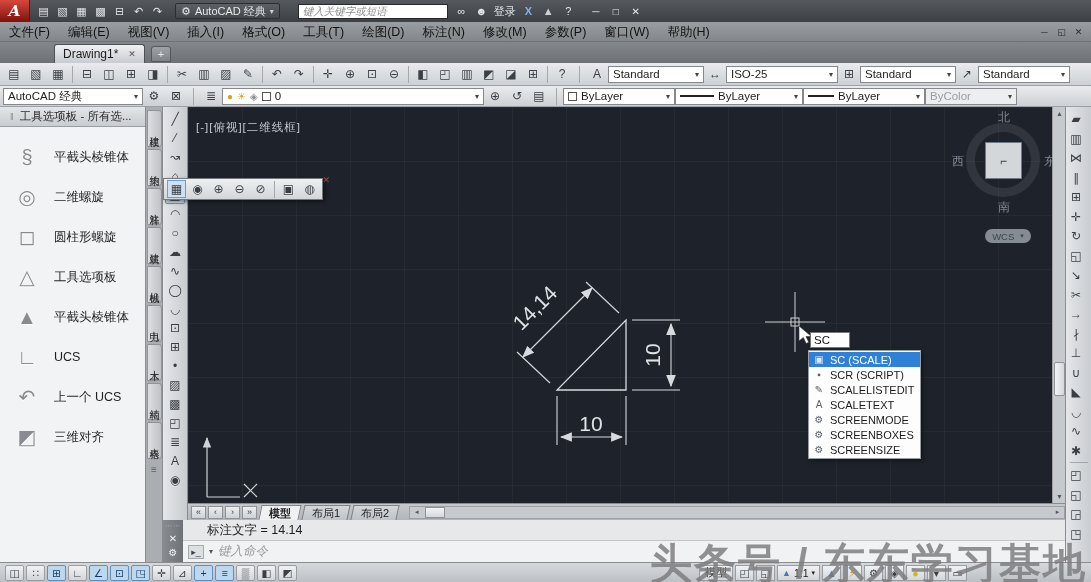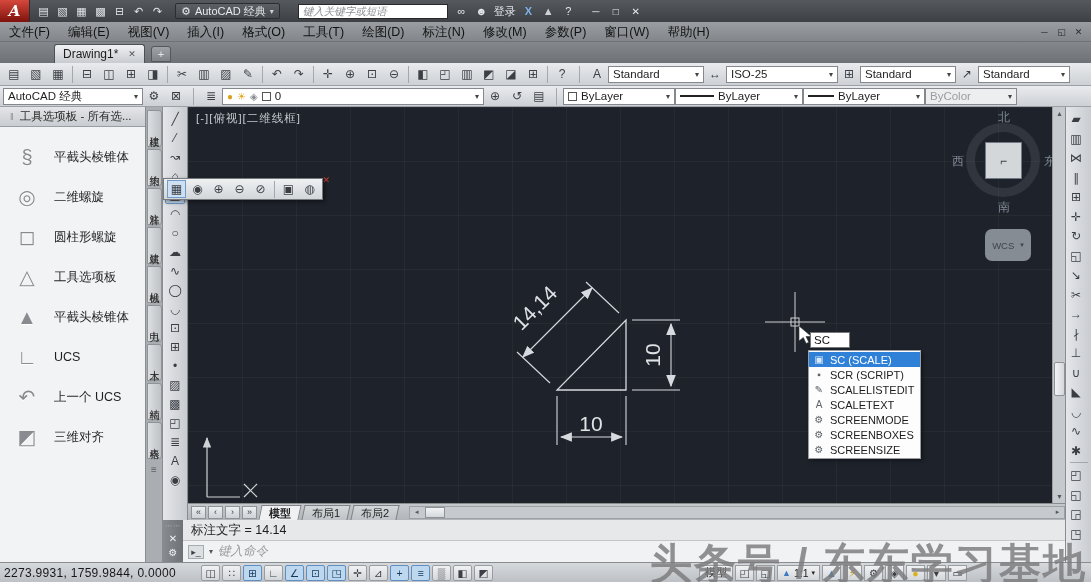--- a/index.html
+++ b/index.html
@@ -100,35 +100,35 @@
   #modifybar{position:absolute;left:1065px;top:107px;width:26px;height:455px;
     background:linear-gradient(90deg,#e4e6e9,#c9ccd0);border-left:1px solid #8a8d90;
     display:flex;flex-direction:column;align-items:center;padding-top:2px;overflow:hidden;}
   #modifybar .hsep{width:18px;height:1px;background:#a4a7ab;margin:2px 0;}
 
   
   #canvas{position:absolute;left:188px;top:107px;width:864px;height:396px;background:#1e232b;
     background-image:linear-gradient(rgba(255,255,255,.035) 1px,transparent 1px),
       linear-gradient(90deg,rgba(255,255,255,.035) 1px,transparent 1px);
     background-size:54px 54px;overflow:hidden;}
-  #vp-label{position:absolute;left:8px;top:4px;font-size:11.5px;color:#c2c7cd;letter-spacing:1px;}
+  #vp-label{position:absolute;left:8px;top:13px;font-size:11.5px;color:#c2c7cd;letter-spacing:1px;}
   #drawing-svg{position:absolute;left:0;top:0;}
 
   
   #viewcube{position:absolute;left:770px;top:4px;width:92px;height:110px;color:#7f8892;font-size:12px;}
   #vc-ring{position:absolute;left:8px;top:12px;width:74px;height:74px;border-radius:50%;
     border:9px solid rgba(170,180,195,.13);}
   #vc-face{position:absolute;left:27px;top:31px;width:37px;height:37px;background:#d4d7da;
     border:1px solid #6f7a86;display:flex;align-items:center;justify-content:center;
     color:#3c434b;font-size:12px;}
   .vc-n{position:absolute;left:40px;top:-2px;}
   .vc-s{position:absolute;left:40px;top:88px;}
   .vc-w{position:absolute;left:-6px;top:42px;}
   .vc-e{position:absolute;left:86px;top:42px;}
-  #wcs-pill{position:absolute;left:797px;top:122px;width:46px;height:32px;border-radius:7px;
+  #wcs-pill{position:absolute;left:797px;top:122px;width:46px;height:14px;border-radius:7px;
     background:#858c94;color:#3e454d;font-size:9.5px;display:flex;align-items:center;
     justify-content:center;gap:6px;}
   #wcs-pill .arr{font-size:7px;}
 
   
   #ac-input{position:absolute;left:622px;top:225px;width:40px;height:16px;background:#fff;
     border:1px solid #777;font-size:11.5px;color:#111;padding-left:3px;display:flex;align-items:center;}
   #ac-list{position:absolute;left:620px;top:243px;width:113px;background:#fdfdfd;
     border:1px solid #9a9da1;box-shadow:2px 2px 4px rgba(0,0,0,.4);padding:1px 0;}
   .ac-item{display:flex;align-items:center;gap:5px;height:15px;padding:0 4px;font-size:11px;color:#1c1c1c;}
@@ -172,21 +172,21 @@
   #hs-thumb{width:20px;height:11px;background:linear-gradient(#f2f3f5,#d5d8db);border:1px solid #8f9296;margin-left:2px;}
 
   
   #cmdwin{position:absolute;left:163px;top:520px;width:902px;height:42px;display:flex;background:#9b9ea2;}
   #cmd-strip{width:20px;height:100%;background:linear-gradient(90deg,#888b8f,#6e7175);
     display:flex;flex-direction:column;align-items:center;gap:3px;padding-top:2px;color:#f0f1f3;}
   #cmd-strip .grip{font-size:7px;letter-spacing:1px;color:#c8cbcf;}
   #cmd-strip span{font-size:10px;}
   #cmd-lines{flex:1;display:flex;flex-direction:column;}
   #cmd-history{height:21px;background:#e6e8ea;border-bottom:1px solid #c3c6c9;display:flex;
-    align-items:center;padding-left:8px;font-size:12.5px;color:#1d1d1d;text-align:right;}
+    align-items:center;padding-left:24px;font-size:12.5px;color:#1d1d1d;text-align:right;}
   #cmd-input{height:21px;background:#f1f2f4;display:flex;align-items:center;padding-left:5px;gap:5px;}
   #cmd-prompt{width:16px;height:14px;background:#dde0e3;border:1px solid #a8abaf;font-size:9px;
     color:#3c4046;display:flex;align-items:center;justify-content:center;}
   #cmd-prompt-arr{font-size:8px;color:#55585c;}
   #cmd-placeholder{font-size:12.5px;font-style:italic;color:#9a9da1;}
 
   
   #statusbar{position:absolute;left:0;top:562px;width:1091px;height:20px;
     background:linear-gradient(#d6d9dc,#bdc0c4);border-top:1px solid #8a8d90;
     display:flex;align-items:center;padding:0 4px;}
@@ -635,21 +635,20 @@
       <div id="cmd-history">标注文字 = 14.14</div>
       <div id="cmd-input">
         <span id="cmd-prompt">▸_</span>
         <span id="cmd-prompt-arr">▾</span>
         <span id="cmd-placeholder">键入命令</span>
       </div>
     </div>
   </div>
 
   <div id="statusbar">
-    <span id="coords">2273.9931, 1759.9844, 0.0000</span>
     <div class="tog icons" style="display:flex">
         <span class="icons-item">◫</span>
         <span class="icons-item">∷</span>
         <span class="icons-item on">⊞</span>
         <span class="icons-item">∟</span>
         <span class="icons-item on">∠</span>
         <span class="icons-item on">⊡</span>
         <span class="icons-item on">◳</span>
         <span class="icons-item">✛</span>
         <span class="icons-item">⊿</span>

